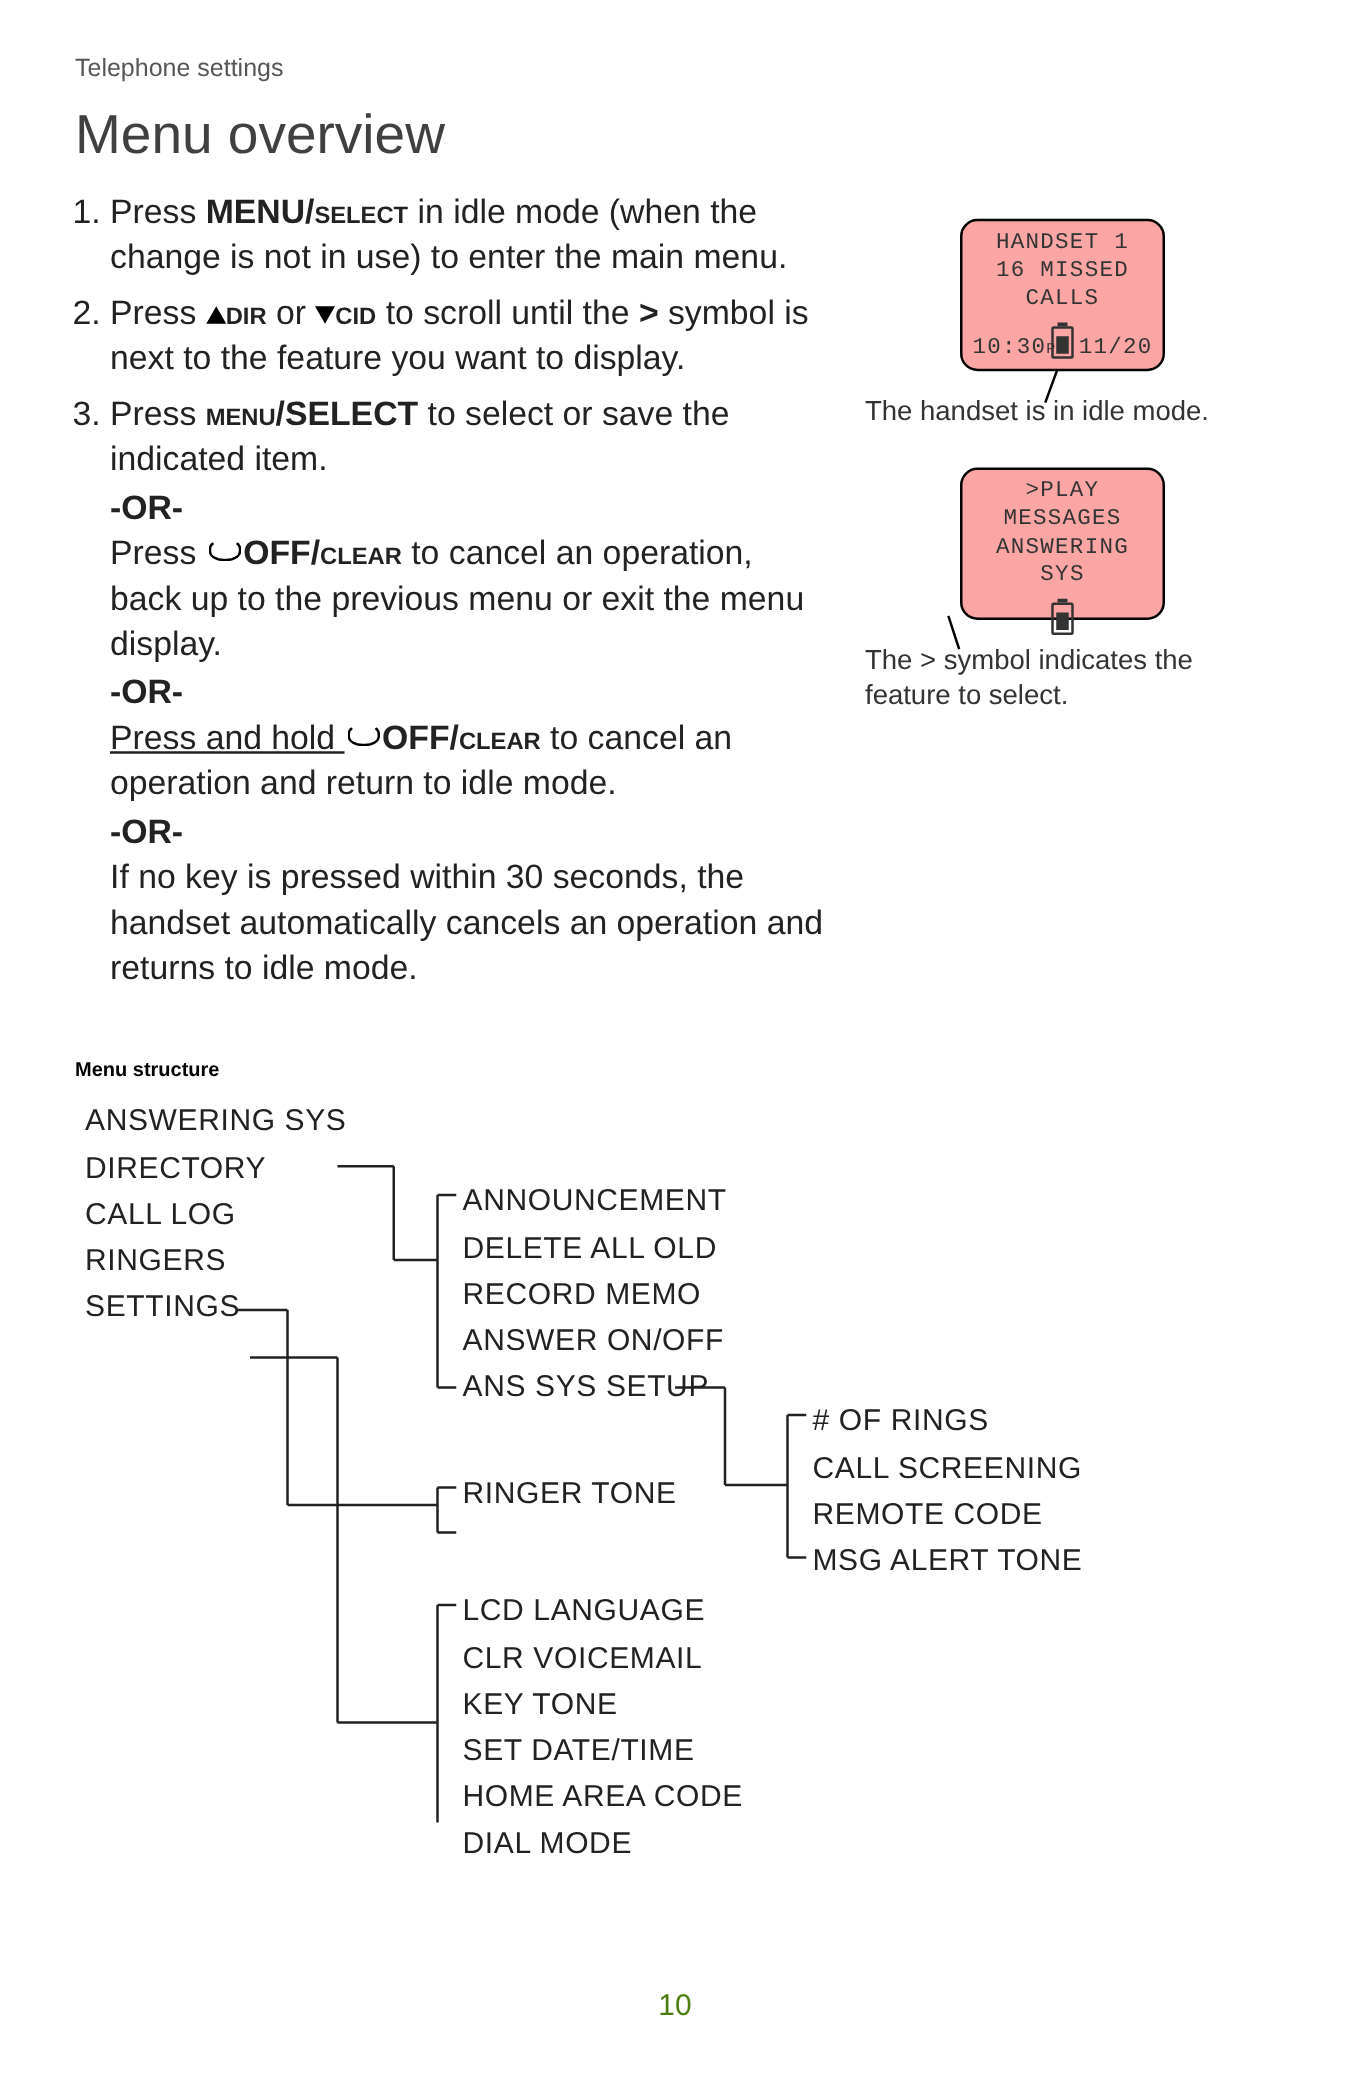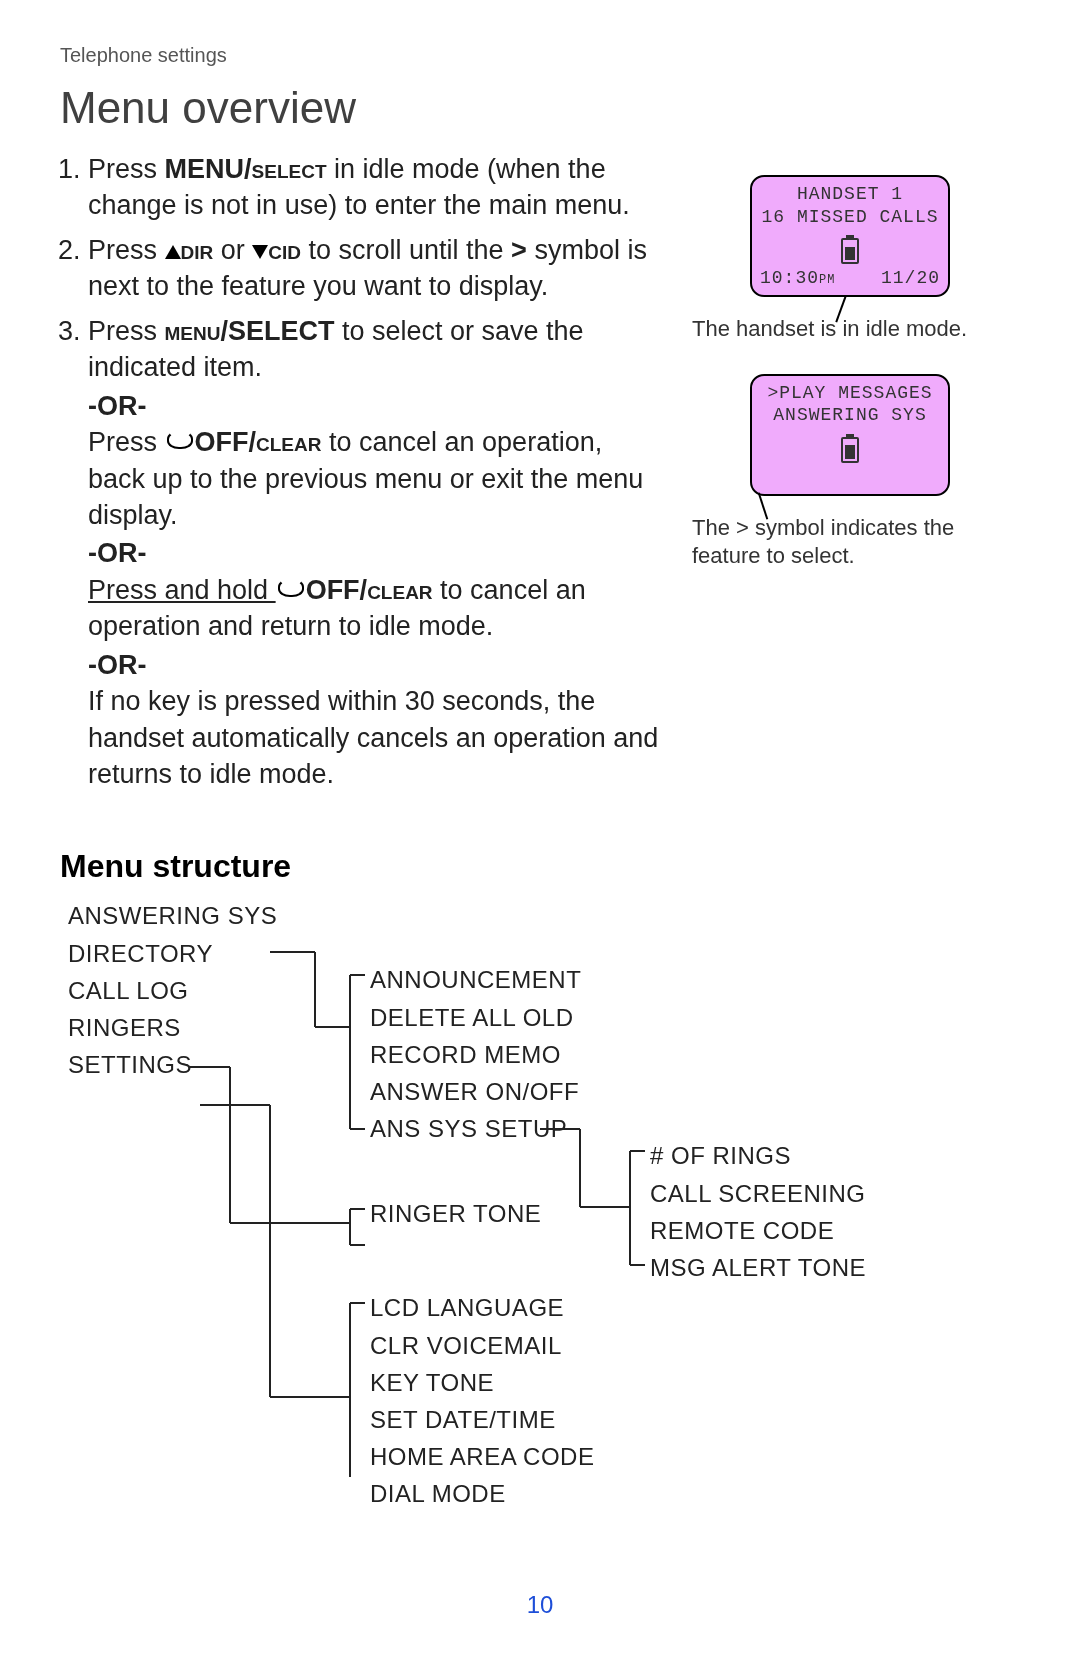--- a/index.html
+++ b/index.html
@@ -86,34 +86,34 @@
     border-radius: 12px / 8px;
     border-top-color: transparent;
     position: relative;
     top: -2px;
     margin: 0 2px;
   }
   .underline { text-decoration: underline; }
 
   
   .lcd {
-    width: 200px;
+    width: 164px;
     height: 122px;
     border: 2px solid #000;
     border-radius: 14px;
     box-sizing: border-box;
     padding: 6px 8px;
     font-family: "Courier New", monospace;
     font-size: 18px;
     letter-spacing: 1px;
     line-height: 1.25;
     color: #333;
     margin: 0 auto;
     position: relative;
-    background: #f0abfc;
+    background: #fca5a5;
   }
   .lcd .center { text-align: center; }
   .lcd .status-row {
     position: absolute;
     bottom: 6px; left: 8px; right: 8px;
     display: flex;
     justify-content: space-between;
   }
   .lcd .batt {
     display: inline-block;
@@ -150,21 +150,21 @@
     width: 2px; height: 28px;
     background: #000;
     transform: rotate(20deg);
   }
 
   
   .menu-structure {
     margin-top: 48px;
   }
   .menu-structure h3 {
-    font-size: 32px;
+    font-size: 16px;
     margin: 0 0 12px 0;
   }
   .menu-col {
     font-size: 24px;
     letter-spacing: 0.5px;
     color: #222;
     line-height: 1.55;
   }
   .menu-grid {
     position: relative;
@@ -183,21 +183,21 @@
   svg.connectors line {
     stroke: #222;
     stroke-width: 2;
   }
   .page-num {
     position: absolute;
     bottom: 46px;
     left: 0; right: 0;
     text-align: center;
     font-size: 24px;
-    color: #1d4ed8;
+    color: #4d7c0f;
   }
 </style>
 </head>
 <body>
 
 <div class="page">
 
   <div class="header-label">Telephone settings</div>
 
   <div class="title">Menu overview</div>

